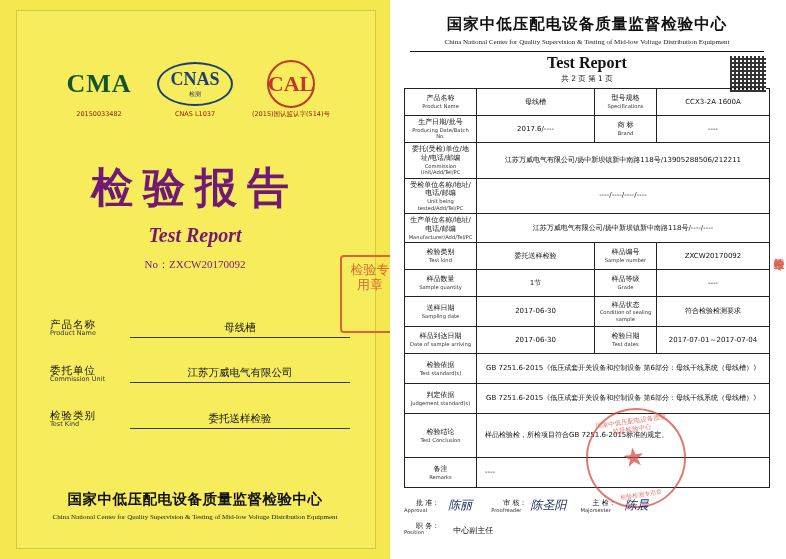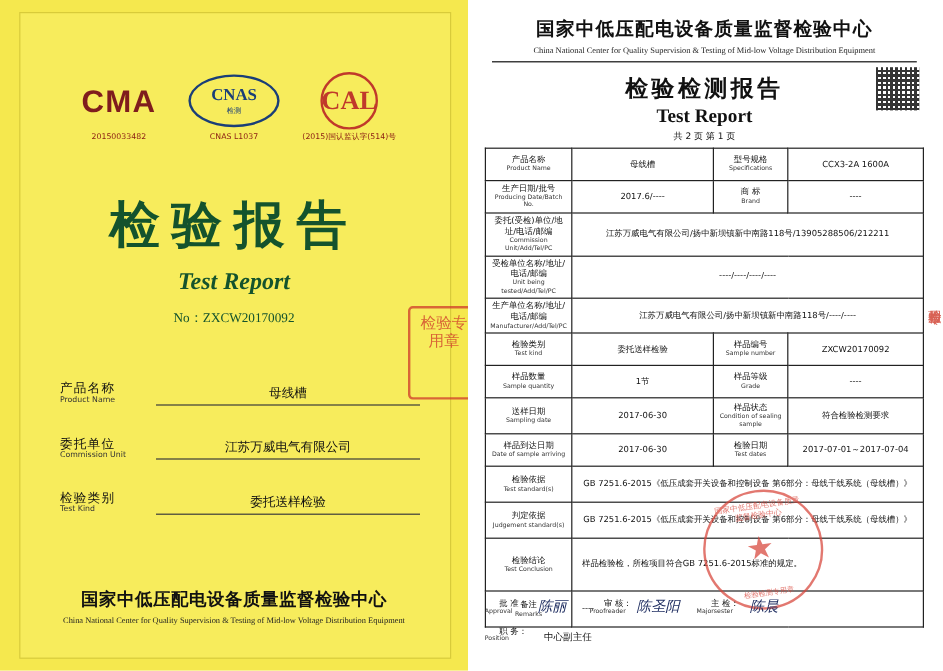--- a/index.html
+++ b/index.html
@@ -24,38 +24,38 @@
     border:1px solid #d8cb3a;
     background:#f7ec5c;
   }
   .logos{
     position:absolute;top:62px;left:0;width:390px;
     display:flex;justify-content:center;align-items:flex-start;gap:10px;
   }
   .logo{position:relative;text-align:center;width:86px;}
   .logo .mark{height:44px;display:flex;align-items:center;justify-content:center;}
   .logo .sub{font-size:6.5px;color:#8a1a12;margin-top:4px;letter-spacing:0;}
-  .cma-text{font-size:26px;font-weight:bold;color:#7f1d1d;font-family:Liberation Sans, sans-serif;letter-spacing:1px;}
+  .cma-text{font-size:26px;font-weight:bold;color:#14532d;font-family:Liberation Serif, serif;letter-spacing:1px;}
   .ilac{font-size:14px;font-weight:bold;color:#1a3e78;font-family:"Liberation Serif",serif;}
   .oval{
     width:72px;height:40px;border:2px solid #1a3e78;border-radius:50%;
     display:flex;flex-direction:column;align-items:center;justify-content:center;
     color:#1a3e78;
   }
-  .oval .t1{font-size:14px;font-weight:bold;font-family:"Liberation Serif",serif;}
+  .oval .t1{font-size:18px;font-weight:bold;font-family:"Liberation Serif",serif;}
   .oval .t2{font-size:6px;}
   .circ{
     width:44px;height:44px;border:2.5px solid #c0392b;border-radius:50%;
     display:flex;align-items:center;justify-content:center;color:#c0392b;
     font-size:22px;font-weight:bold;font-family:"Liberation Serif",serif;
   }
 
   .cover-title{
     position:absolute;top:160px;left:0;width:390px;text-align:center;
-    color:#14532d;
+    color:#701a75;
   }
   .cover-title .cn{
     font-size:42px;font-weight:bold;letter-spacing:10px;
     font-family:"DejaVu Sans","Liberation Sans",sans-serif;
   }
   .cover-title .en{
     font-size:20px;font-style:italic;font-weight:bold;margin-top:8px;
     font-family:"Liberation Serif",serif;
   }
   .cover-title .no{
@@ -227,21 +227,20 @@
       <div class="cn">国家中低压配电设备质量监督检验中心</div>
       <div class="en">China National Center for Quality Supervision &amp; Testing of Mid-low Voltage Distribution Equipment</div>
     </div>
   </div>
 
   <div class="report">
     <div class="rep-head">
       <div class="org-cn">国家中低压配电设备质量监督检验中心</div>
       <div class="org-en">China National Center for Quality Supervision &amp; Testing of Mid-low Voltage Distribution Equipment</div>
       <div class="rule"></div>
-      <div class="rep-title-cn">检验检测报告</div>
       <div class="rep-title-en">Test Report</div>
       <div class="qr"></div>
     </div>
 
     <div class="rep-pages">共 2 页  第 1 页</div>
 
     <table class="rep">
       <colgroup>
         <col style="width:72px">
           <col style="width:118px">

